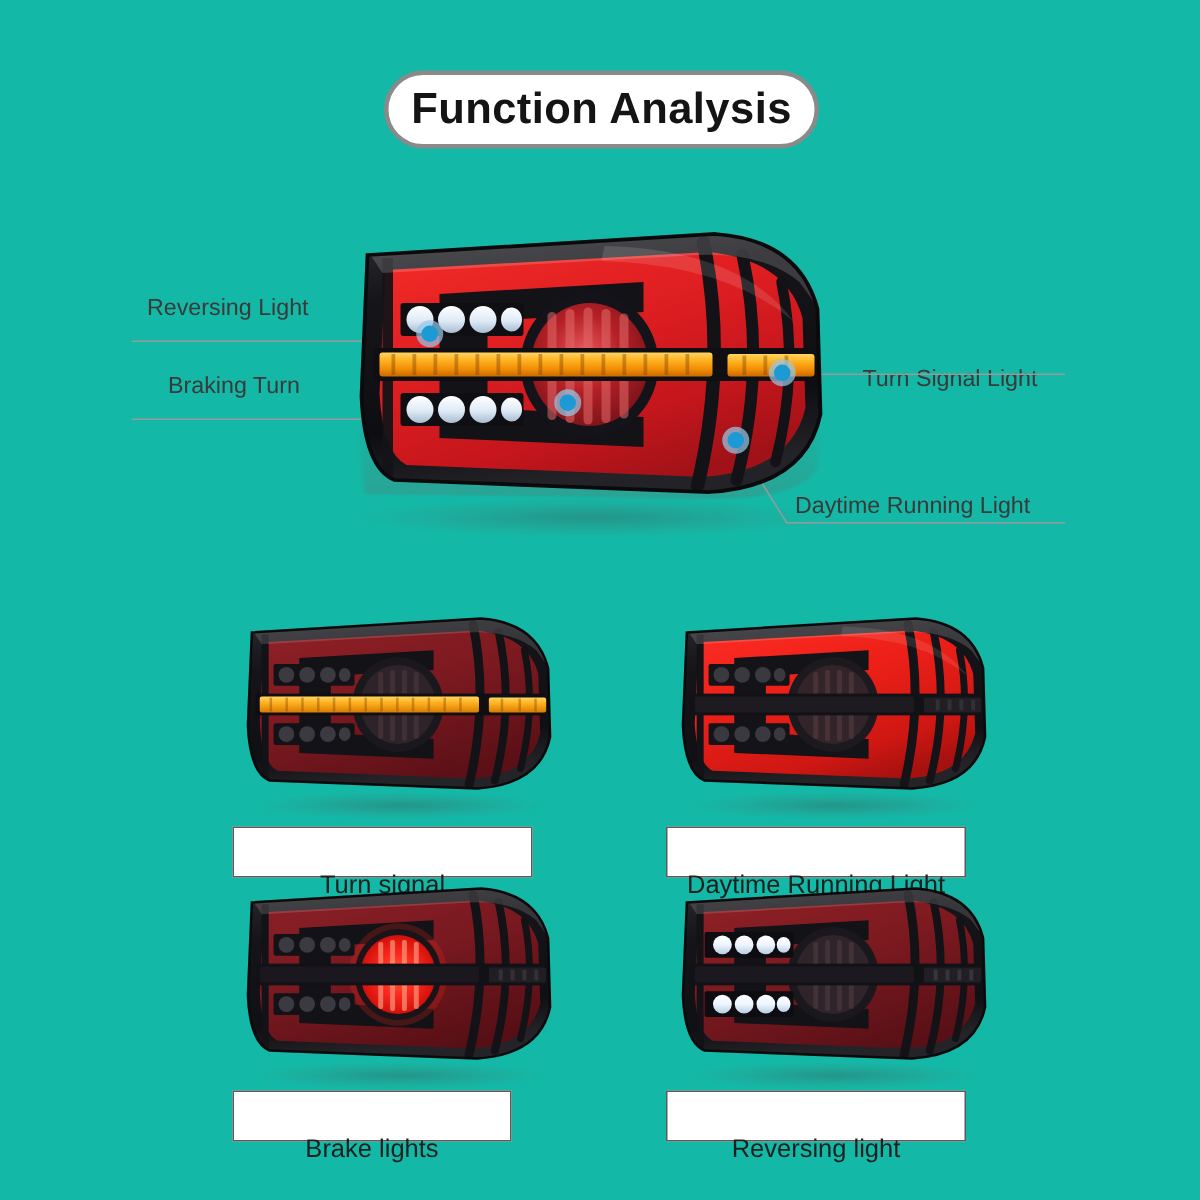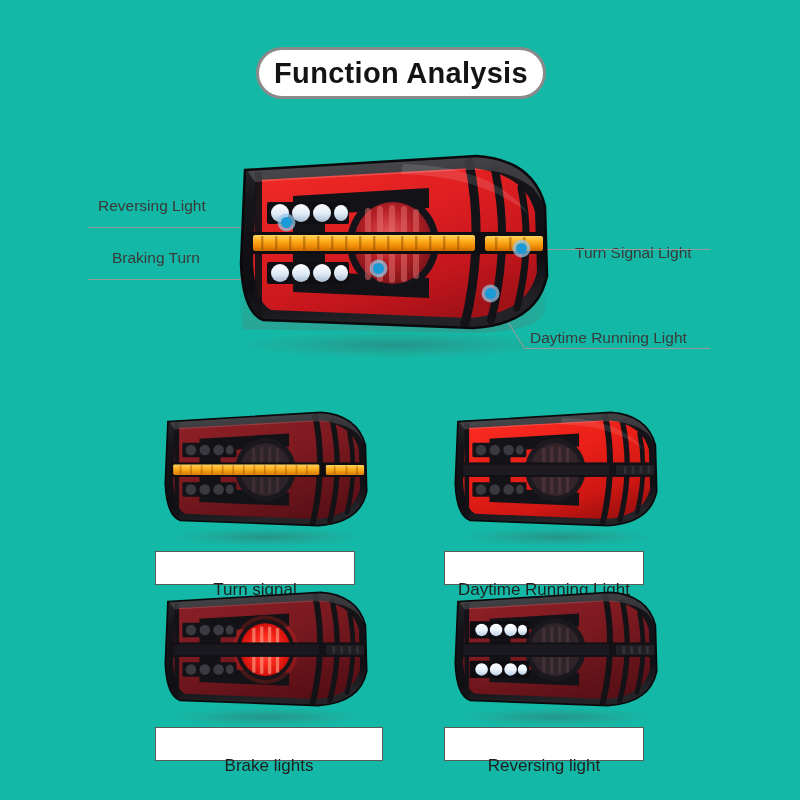--- a/index.html
+++ b/index.html
@@ -519,21 +519,21 @@
             <ellipse cx="47" cy="125" rx="8" ry="8"></ellipse>
             <ellipse cx="68" cy="125" rx="8" ry="8"></ellipse>
             <ellipse cx="89" cy="125" rx="8" ry="8"></ellipse>
             <ellipse cx="106" cy="125" rx="6" ry="7"></ellipse>
           </g>
         <path d="M14 22 L244 8 Q298 12 310 54 L300 40 Q276 20 232 22 L22 34 Z" fill="#ffffff" opacity="0.14"></path>
       </g>
       <path d="M12 22 L244 8 Q300 12 312 58 L314 128 Q304 176 240 180 L30 172 Q10 164 8 116 Z" fill="none" stroke="#0a0a0c" stroke-width="2.5"></path>
     </svg>
   </div>
-  <div class="caption-box" style="left:155px; top:727px; width:228px;">
+  <div class="caption-box" style="left:155px; top:727px; width:186px;">
     <span class="caption-text">Brake lights</span>
   </div>
 
   <div class="shadow-ell" style="left:462px; top:708px; width:190px; height:18px;"></div>
   <div class="lamp" style="left:450px; top:585px; width:212px; height:128px;">
     <svg viewBox="0 0 322 188" aria-hidden="true">
       <defs>
         <linearGradient id="hD" x1="0" y1="0" x2="0.2" y2="1">
           <stop offset="0%" stop-color="#2a292d"></stop>
             <stop offset="30%" stop-color="#151419"></stop>

